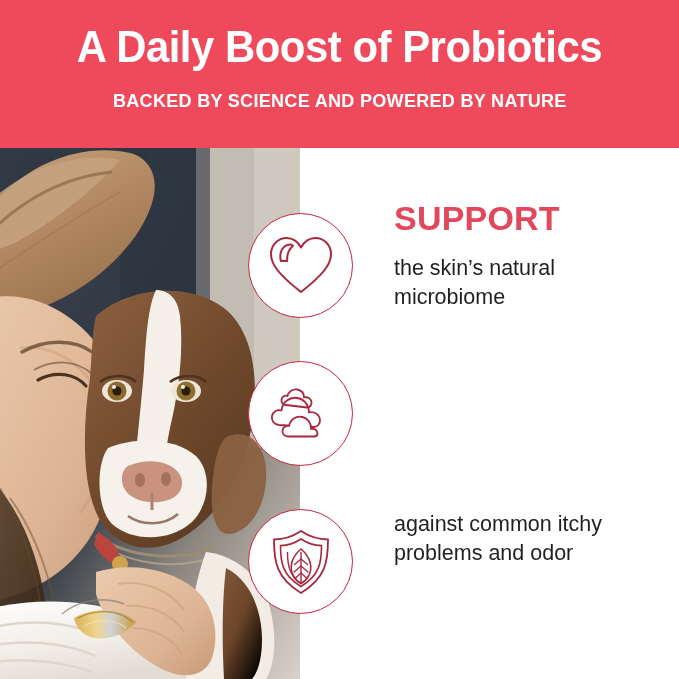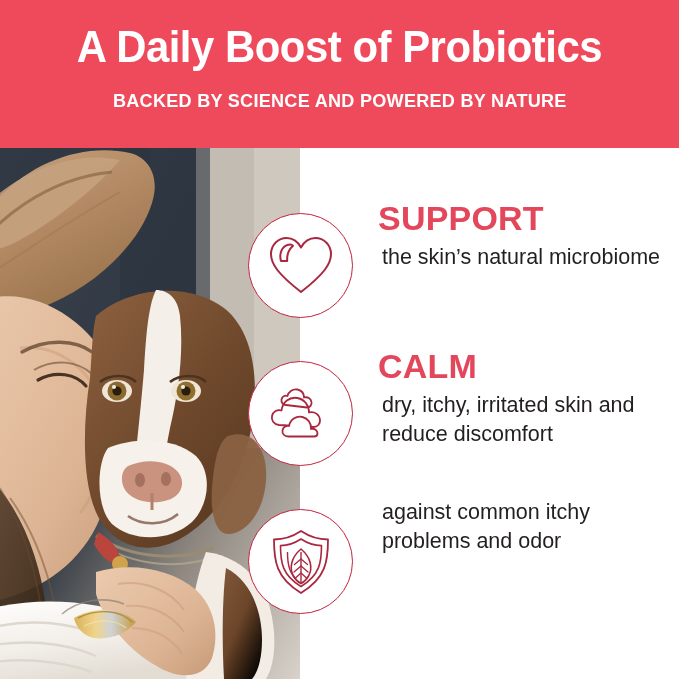--- a/index.html
+++ b/index.html
@@ -110,29 +110,29 @@
     top: 8px;
     width: 290px;
   }
   .feature-heading {
     color: #e3475c;
     font-family: "Liberation Sans", sans-serif;
     font-weight: 700;
     font-size: 34px;
     line-height: 40px;
     letter-spacing: 0.2px;
-    margin: 0 0 5px 0;
+    margin: 0 0 5px 16px;
   }
   .feature-body {
     color: #231f20;
     font-family: "Liberation Sans", sans-serif;
     font-weight: 400;
     font-size: 21.5px;
     line-height: 29px;
-    margin: 4px;
+    margin: 16px;
   }
 </style>
 </head>
 <body>
 
 <div class="page">
 
   <div class="banner">
     <div class="banner-title">A Daily Boost of Probiotics</div>
     <div class="banner-subtitle">BACKED BY SCIENCE AND POWERED BY NATURE</div>
@@ -306,24 +306,20 @@
 
         <path d="M13 40 C 8 39.5 5 35.5 6 31 C 7 26.5 11.5 24 15.5 25.5
                  C 16.5 17 23.5 11.5 31.5 13 C 38.5 14.3 43 20.3 43 27.5
                  C 48.5 26 53.5 29.5 54 35 C 54.4 39 51.5 42 47.5 42 Z" fill="none" stroke="#a8283f" stroke-width="1.8" stroke-linejoin="round"></path>
 
         <path d="M22 51.5 C 18.5 51.5 16 48.8 16.5 45.5 C 17 42.2 20 40.2 23 41
                  C 24.2 34.5 30.2 30.5 36.5 32 C 42 33.3 45.3 38.3 45 44
                  C 48.5 43 51.5 45.3 51.5 48.5 C 51.5 50.5 50 51.5 48 51.5 Z" fill="#ffffff" stroke="#a8283f" stroke-width="1.8" stroke-linejoin="round"></path>
       </svg>
     </div>
-    <div class="feature-text">
-      <div class="feature-heading">CALM</div>
-      <div class="feature-body">dry, itchy, irritated skin and reduce discomfort</div>
-    </div>
   </div>
 
   <div class="feature feature-3">
     <div class="icon-circle">
       <svg width="62" height="68" viewBox="0 0 62 68">
 
         <path d="M31 3 C 22 9 12 11.5 4 11.5 C 4 33 6 50 31 65 C 56 50 58 33 58 11.5
                  C 50 11.5 40 9 31 3 Z" fill="none" stroke="#a8283f" stroke-width="1.8" stroke-linejoin="round"></path>
 
         <path d="M31 11 C 24 15.6 16.5 17.6 10.5 17.6 C 10.5 34 12 47 31 58.5

